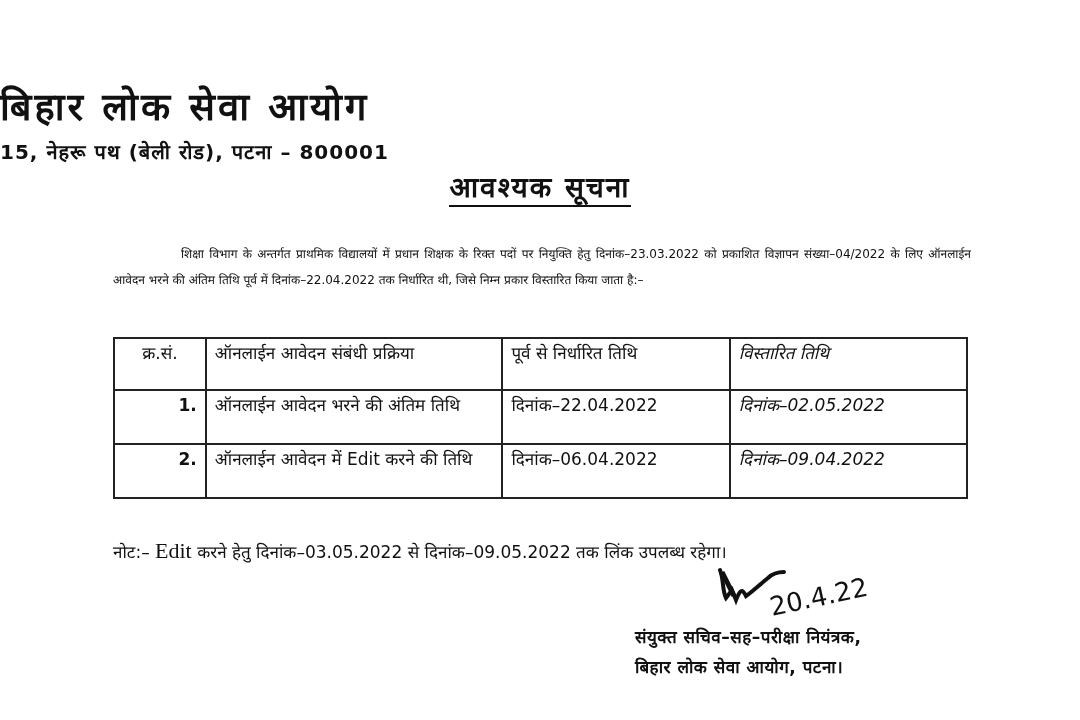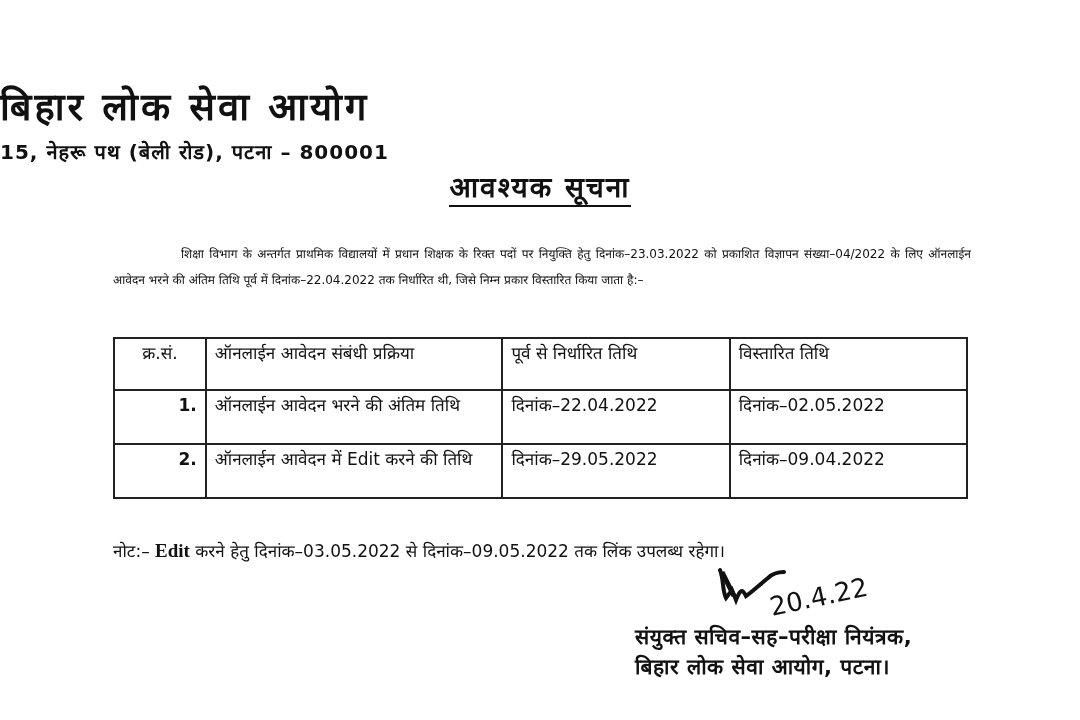--- a/index.html
+++ b/index.html
@@ -82,55 +82,55 @@
       font-weight: normal;
       text-align: left;
       height: 46px;
     }
     table.schedule td {
       height: 48px;
     }
     .col-sn { width: 74px; text-align: right; }
     .col-proc { width: 280px; }
     .col-prev { width: 210px; border-radius: 11px; }
-    .col-ext { width: 220px; }
+    .col-ext { width: 220px; font-style: italic; }
     td.col-sn { font-weight: bold; }
     .footer-line {
       position: absolute;
       left: 150px;
       top: 508px;
       font-size: 17px;
       line-height: 26px;
       width: 830px;
     }
     .note-line {
       position: absolute;
       left: 113px;
       top: 538px;
       font-size: 17px;
       line-height: 26px;
       width: 860px;
     }
     .note-line .edit-word {
       font-family: "Liberation Serif", "DejaVu Serif", serif;
-      font-weight: bold;
-      font-size: 19px;
+      font-weight: normal;
+      font-size: 22px;
     }
     .signature {
       position: absolute;
       left: 712px;
       top: 560px;
       width: 200px;
       height: 70px;
     }
     .sign-block {
       position: absolute;
       left: 635px;
       top: 622px;
-      font-size: 21px;
+      font-size: 17px;
       font-weight: bold;
       line-height: 30px;
       letter-spacing: 0.5px;
     }
   </style>
 </head>
 <body>
 
 <div class="page">
 
@@ -154,21 +154,21 @@
     <tbody>
       <tr>
         <td class="col-sn">1.</td>
         <td class="col-proc">ऑनलाईन आवेदन भरने की अंतिम तिथि</td>
         <td class="col-prev">दिनांक–22.04.2022</td>
         <td class="col-ext">दिनांक–02.05.2022</td>
       </tr>
       <tr>
         <td class="col-sn">2.</td>
         <td class="col-proc">ऑनलाईन आवेदन में Edit करने की तिथि</td>
-        <td class="col-prev">दिनांक–29.05.2022</td>
+        <td class="col-prev">दिनांक–06.04.2022</td>
         <td class="col-ext">दिनांक–09.04.2022</td>
       </tr>
     </tbody>
   </table>
 
 
   <div class="note-line">
     <span>नोट:–</span>
     <span class="edit-word">Edit</span>
     <span>करने हेतु दिनांक–03.05.2022 से दिनांक–09.05.2022 तक लिंक उपलब्ध रहेगा।</span>

